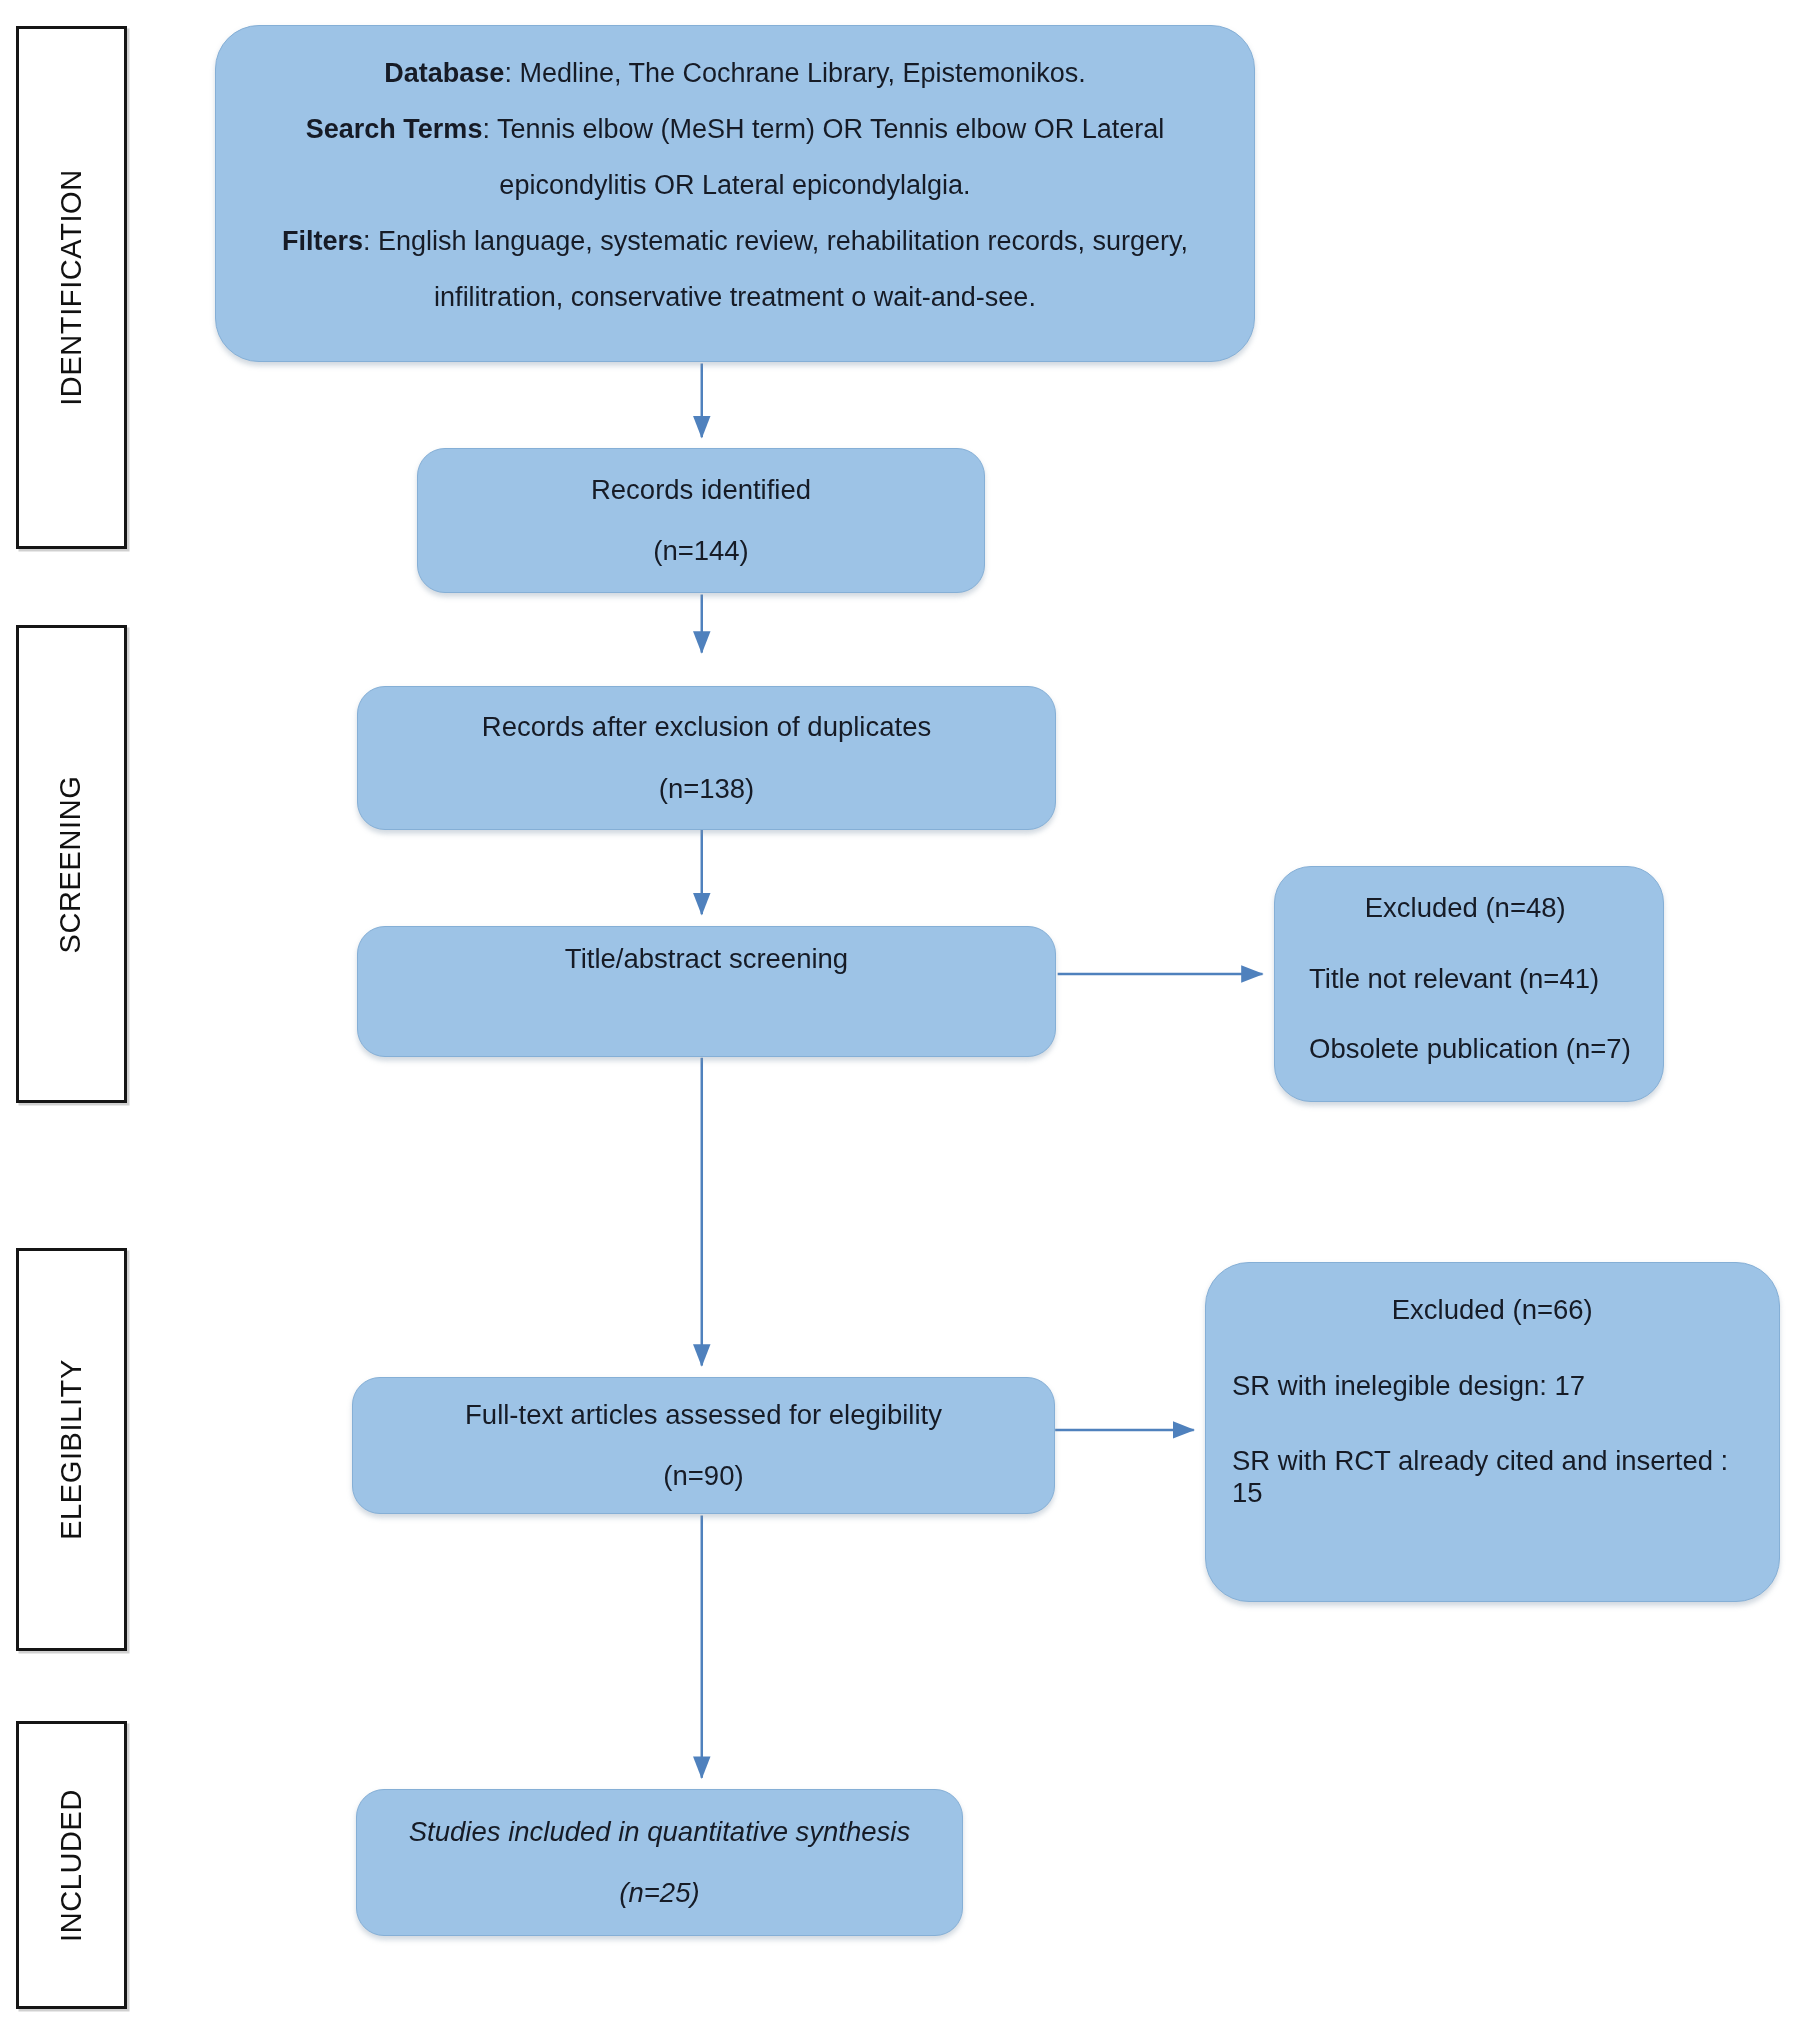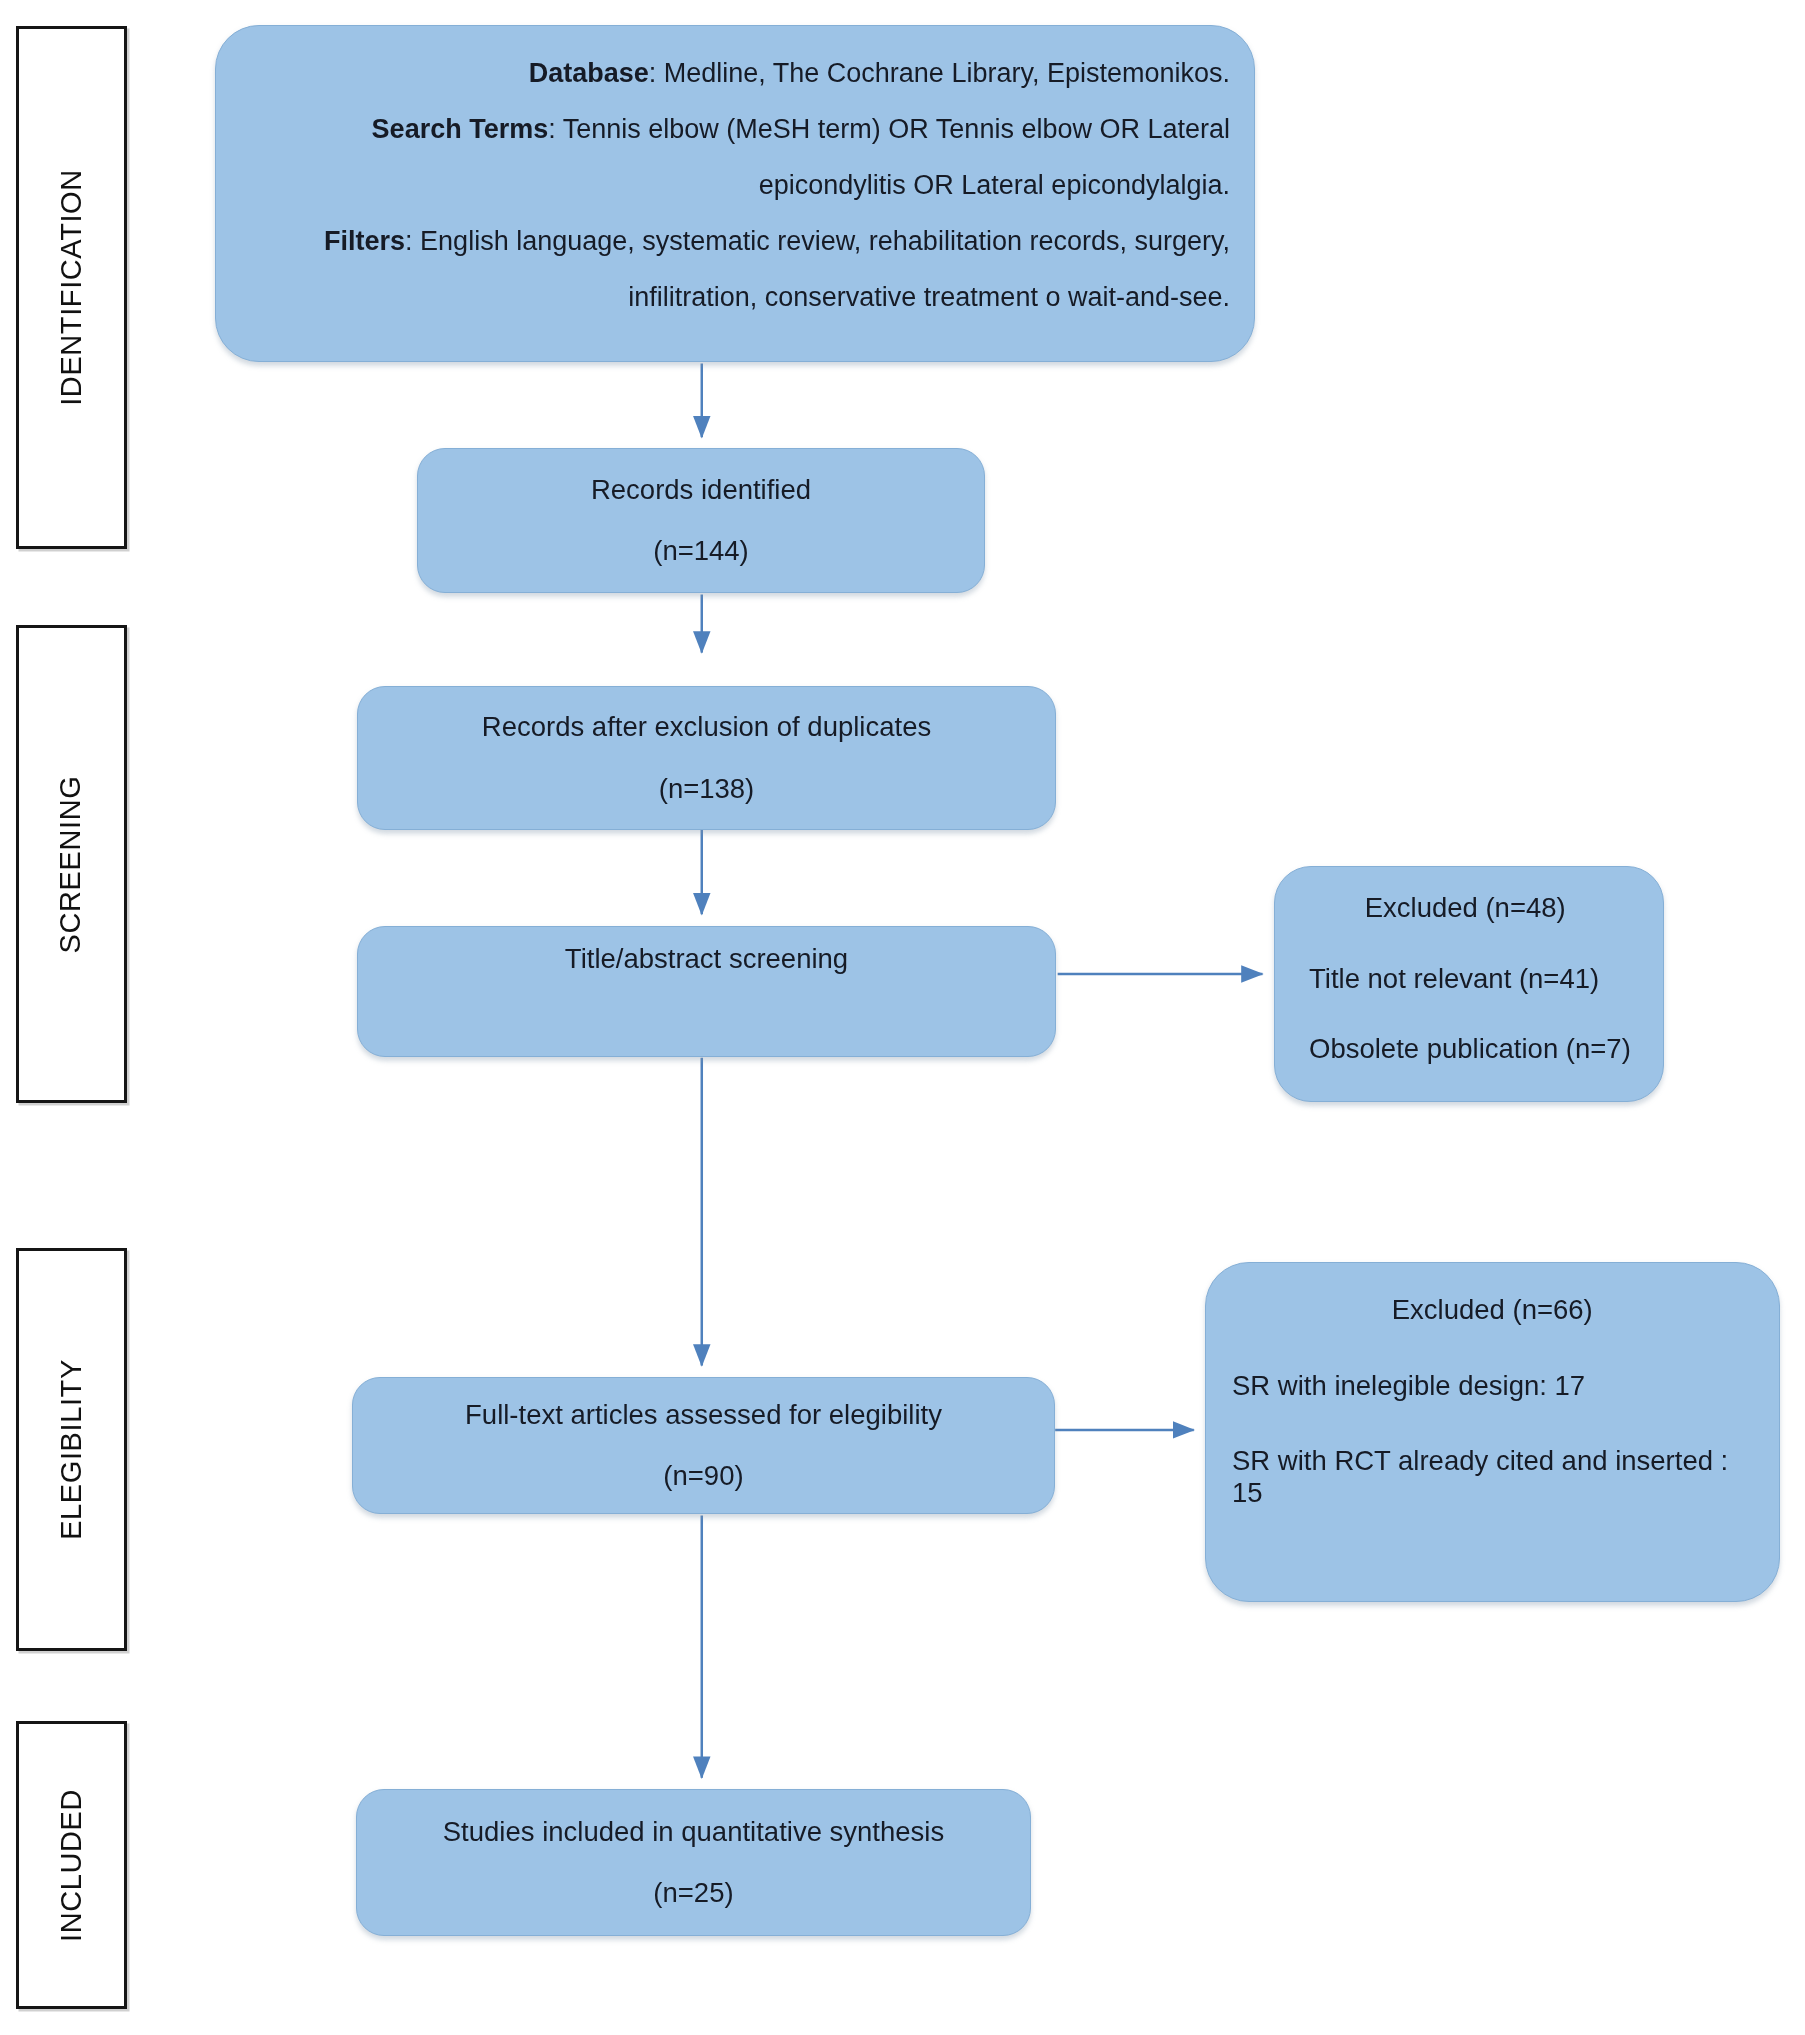--- a/index.html
+++ b/index.html
@@ -60,21 +60,21 @@
     display: flex;
     justify-content: center;
     padding-top: 16px;
     text-align: center;
   }
   #box-search-strategy {
     border-radius: 44px;
     font-size: 27px;
     line-height: 2.07;
     padding: 20px 24px 16px 24px;
-    text-align: right;
+    text-align: center;
   }
   #box-search-strategy p { margin: 0; }
   #box-search-strategy b { font-weight: bold; }
   #box-excluded-screening { padding: 25px 26px 0 34px; border-radius: 37px; }
   #box-excluded-screening .x-title { text-align: center; margin: 0 15.6px 0 0; }
   #box-excluded-screening .x-item { margin-top: 39px; }
   #box-excluded-fulltext { padding: 31px 19px 12px 26px; border-radius: 44px; }
   #box-excluded-fulltext .x-title { text-align: center; margin: 0 7.5px 0 0; }
   #box-excluded-fulltext .x-item { margin-top: 44px; }
   .x-item { line-height: 1.15; }
@@ -151,19 +151,19 @@
     <span>Full-text articles assessed for elegibility</span>
     <span>(n=90)</span>
   </div>
 
   <div class="flow-box" id="box-excluded-fulltext" style="left:1205px;top:1262px;width:575px;height:340px;">
     <div class="x-title">Excluded (n=66)</div>
     <div class="x-item">SR with inelegible design: 17</div>
     <div class="x-item">SR with RCT already cited and inserted : 15</div>
   </div>
 
-  <div class="flow-box center-2" style="left:356px;top:1789px;width:675px;height:147px;">
+  <div class="flow-box center-2" style="left:356px;top:1789px;width:607px;height:147px;font-style:italic;">
     <span>Studies included in quantitative synthesis</span>
     <span>(n=25)</span>
   </div>
 
 </div>
 
 
 </body></html>

